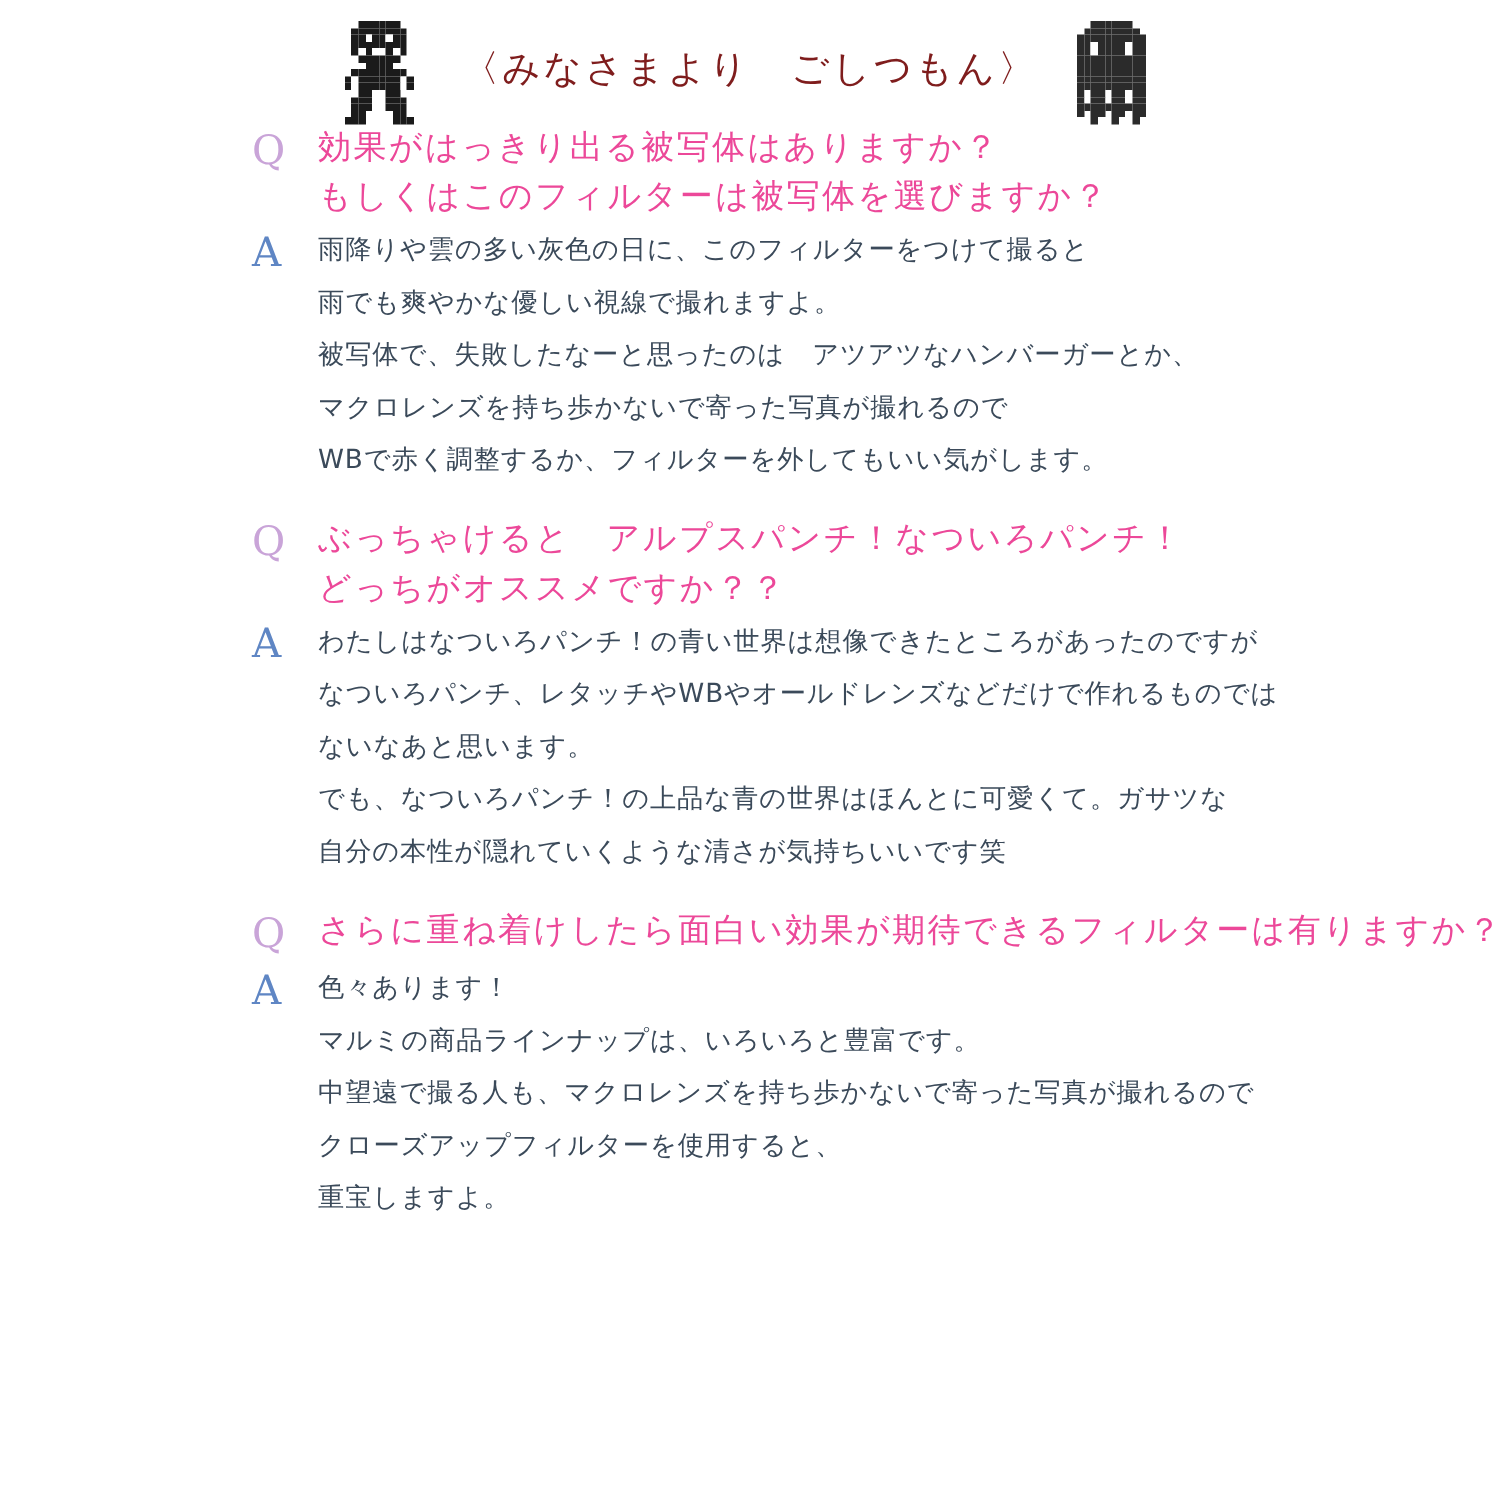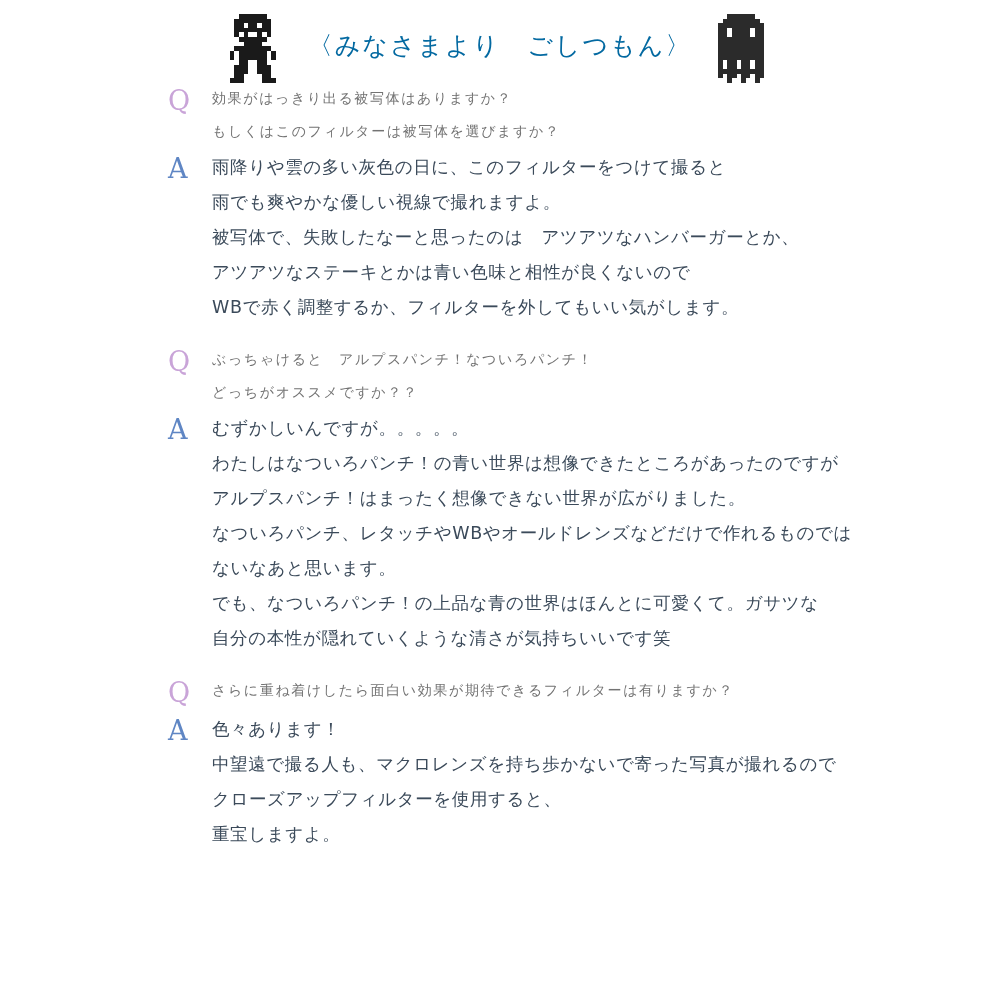--- a/index.html
+++ b/index.html
@@ -27,21 +27,21 @@
     justify-content: center;
     gap: 26px;
     padding-top: 12px;
     height: 78px;
     box-sizing: border-box;
   }
   .header-title {
     font-family: "DejaVu Sans", sans-serif;
     font-size: 25px;
     letter-spacing: 2px;
-    color: #0369a1;
+    color: #7f1d1d;
     white-space: nowrap;
   }
 
   
   .mascot {
     position: relative;
     width: 52px;
     height: 62px;
     flex: 0 0 auto;
   }
@@ -74,22 +74,22 @@
   .marker.a { color: #5f86c4; }
 
   .lines { flex: 1 1 auto; }
 
   .line {
     white-space: nowrap;
     font-family: "DejaVu Sans", sans-serif;
   }
   
   .q-block .line {
-    color: #737373;
-    font-size: 14px;
+    color: #ec4899;
+    font-size: 22px;
     line-height: 33px;
     letter-spacing: 1.6px;
   }
   
   .a-block .line {
     color: #3b4a5a;
     font-size: 17.5px;
     line-height: 35px;
     letter-spacing: 0.6px;
   }
@@ -352,53 +352,52 @@
           <div class="line">効果がはっきり出る被写体はありますか？</div>
           <div class="line">もしくはこのフィルターは被写体を選びますか？</div>
         </div>
       </div>
       <div class="block a-block">
         <div class="marker a">A</div>
         <div class="lines">
           <div class="line">雨降りや雲の多い灰色の日に、このフィルターをつけて撮ると</div>
           <div class="line">雨でも爽やかな優しい視線で撮れますよ。</div>
           <div class="line">被写体で、失敗したなーと思ったのは　アツアツなハンバーガーとか、</div>
-          <div class="line">アツアツなステーキとかは青い色味と相性が良くないので</div>
+          <div class="line">マクロレンズを持ち歩かないで寄った写真が撮れるので</div>
           <div class="line">WBで赤く調整するか、フィルターを外してもいい気がします。</div>
         </div>
       </div>
       <div class="block q-block">
         <div class="marker q">Q</div>
         <div class="lines">
           <div class="line">ぶっちゃけると　アルプスパンチ！なついろパンチ！</div>
           <div class="line">どっちがオススメですか？？</div>
         </div>
       </div>
       <div class="block a-block">
         <div class="marker a">A</div>
         <div class="lines">
-          <div class="line">むずかしいんですが。。。。。</div>
           <div class="line">わたしはなついろパンチ！の青い世界は想像できたところがあったのですが</div>
-          <div class="line">アルプスパンチ！はまったく想像できない世界が広がりました。</div>
           <div class="line">なついろパンチ、レタッチやWBやオールドレンズなどだけで作れるものでは</div>
           <div class="line">ないなあと思います。</div>
           <div class="line">でも、なついろパンチ！の上品な青の世界はほんとに可愛くて。ガサツな</div>
           <div class="line">自分の本性が隠れていくような清さが気持ちいいです笑</div>
         </div>
       </div>
       <div class="block q-block">
         <div class="marker q">Q</div>
         <div class="lines">
           <div class="line">さらに重ね着けしたら面白い効果が期待できるフィルターは有りますか？</div>
         </div>
       </div>
       <div class="block a-block">
         <div class="marker a">A</div>
         <div class="lines">
           <div class="line">色々あります！</div>
+          <div class="line">マルミの商品ラインナップは、いろいろと豊富です。</div>
           <div class="line">中望遠で撮る人も、マクロレンズを持ち歩かないで寄った写真が撮れるので</div>
           <div class="line">クローズアップフィルターを使用すると、</div>
           <div class="line">重宝しますよ。</div>
         </div>
       </div>
     </div>
 
 </div>
 
 </body></html>

